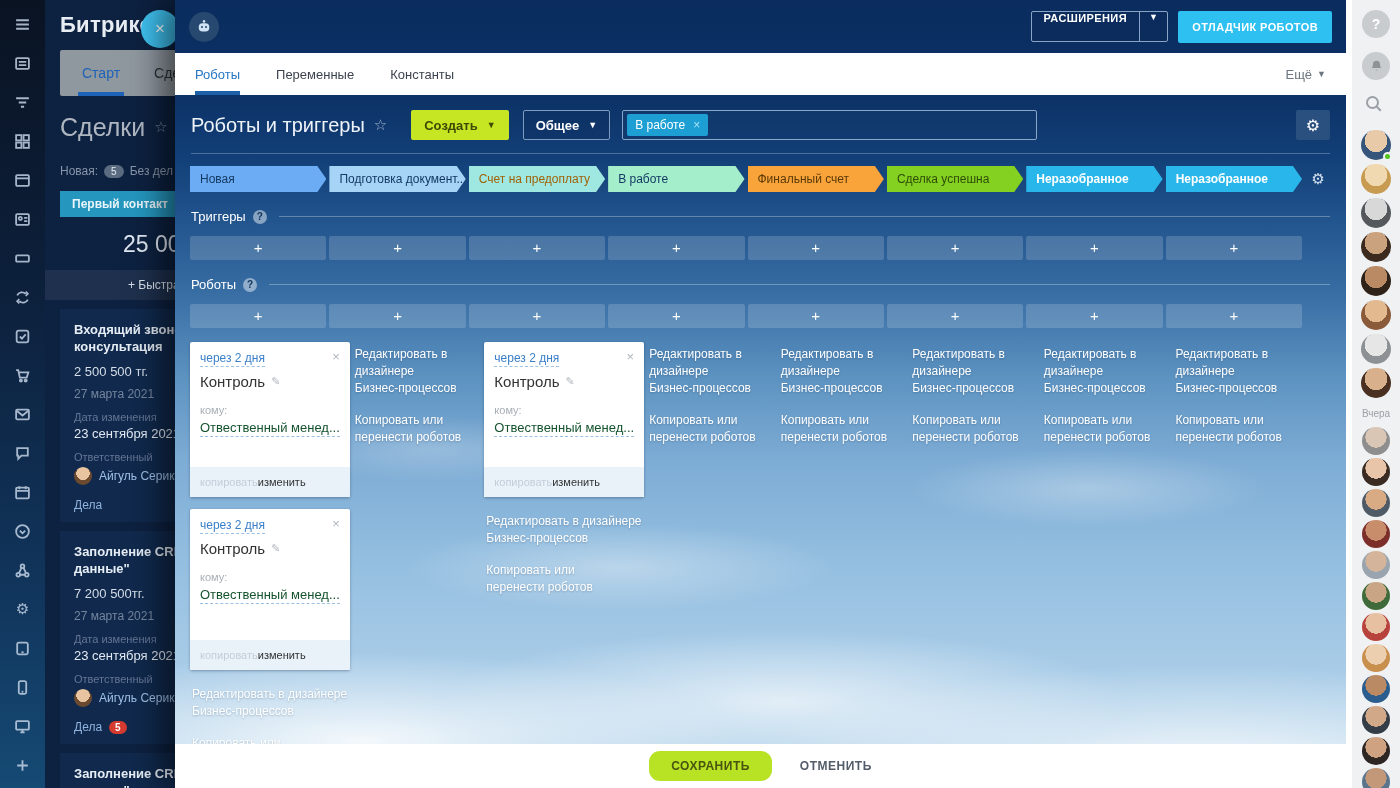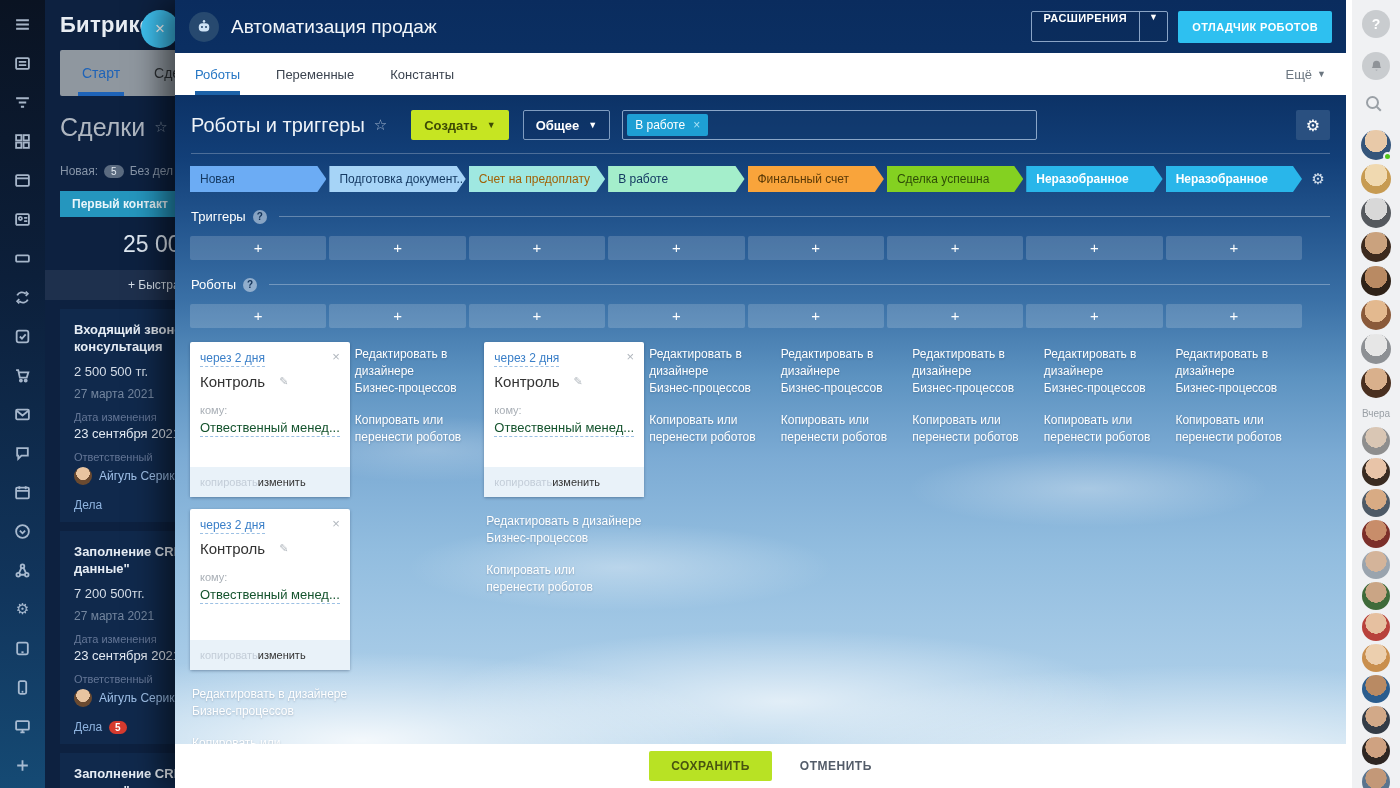--- a/index.html
+++ b/index.html
@@ -130,40 +130,40 @@
     font-size:15px; text-align:center; line-height:23px; }
 
   .cols-content { margin-top:14px; align-items:start; }
   .col { display:flex; flex-direction:column; }
 
   .rcard { background:#fff; border-radius:2px; box-shadow:0 1px 3px rgba(10,30,60,.35);
     padding:9px 10px 0; margin-bottom:12px; }
   .rcard-top { display:flex; align-items:flex-start; }
   .rcard-delay { color:#3a7fc8; font-size:12px; border-bottom:1px dashed #9cc0e4; padding-bottom:1px;}
   .rcard-x { margin-left:auto; color:#b0b6bd; font-size:13px; line-height:12px; }
-  .rcard-title { margin-top:6px; font-size:15px; color:#333; display:flex; align-items:center; gap:14px;}
+  .rcard-title { margin-top:6px; font-size:15px; color:#333; display:flex; align-items:center; gap:6px;}
   .rcard-pencil { color:#b4bac0; font-size:11px; }
   .rcard-to-label { margin-top:14px; font-size:11px; color:#a8aeb5; }
   .rcard-to { margin-top:4px; font-size:13px; color:#14532d; border-bottom:1px dashed #9cc0e4;
     display:inline-block; align-self:flex-start; padding-bottom:1px; white-space:nowrap;
     overflow:hidden; max-width:100%; }
   .rcard-foot { margin:26px -10px 0; background:#e9f2f9; padding:9px 10px; display:flex;
     justify-content:flex-start; font-size:11px; }
   .rcard-copy { color:#c3cdd8; }
   .rcard-edit { color:#333; }
   .rcard.tall .rcard-foot { margin-top:32px; }
 
   .rlinks { color:#fff; font-size:12px; line-height:17px; text-shadow:0 1px 2px rgba(20,40,70,.25);
     padding:4px 2px 0; }
   .rlinks .grp { margin-bottom:15px; }
   .rlinks span { display:block; }
 
   .savebar { position:absolute; left:0; right:0; bottom:0; height:44px; background:#fff;
     display:flex; align-items:center; justify-content:center; gap:28px; }
-  .btn-save { height:30px; padding:0 22px; background:#b8e224; border-radius:2px; color:#485410;
+  .btn-save { height:30px; padding:0 22px; background:#b8e224; border-radius:11px; color:#485410;
     font-size:12px; font-weight:bold; letter-spacing:.5px; display:flex; align-items:center; }
   .btn-cancel { color:#535c69; font-size:12px; font-weight:bold; letter-spacing:.5px; }
 
   
   .scrollstrip { position:absolute; left:1346px; top:0; width:6px; height:788px; background:#fff; z-index:11;}
   .rightbar { position:absolute; left:1352px; top:0; width:48px; height:788px; background:#f0f1f3;
     z-index:12; display:flex; flex-direction:column; align-items:center; padding-top:10px; }
   .rb-circle { width:28px; height:28px; border-radius:50%; background:#c9cccf; color:#fff;
     display:flex; align-items:center; justify-content:center; font-size:14px; font-weight:bold;
     margin-bottom:14px; flex:0 0 auto; }
@@ -374,21 +374,20 @@
               <circle cx="12" cy="4.2" r="1.6"></circle>
               <rect x="11.4" y="5" width="1.2" height="2"></rect>
               <rect x="5" y="7" width="14" height="11" rx="5"></rect>
             </g>
             <g fill="#27496f">
               <circle cx="9.3" cy="12" r="1.4"></circle>
               <circle cx="14.7" cy="12" r="1.4"></circle>
             </g>
           </svg>
       </div>
-      <div class="ov-title">Автоматизация продаж</div>
       <div class="ov-header-right">
         <div class="btn-ext">
           <span class="lbl">РАСШИРЕНИЯ</span>
           <span class="sep"></span>
           <span class="car">▼</span>
         </div>
         <div class="btn-debug">ОТЛАДЧИК РОБОТОВ</div>
       </div>
     </div>
 

